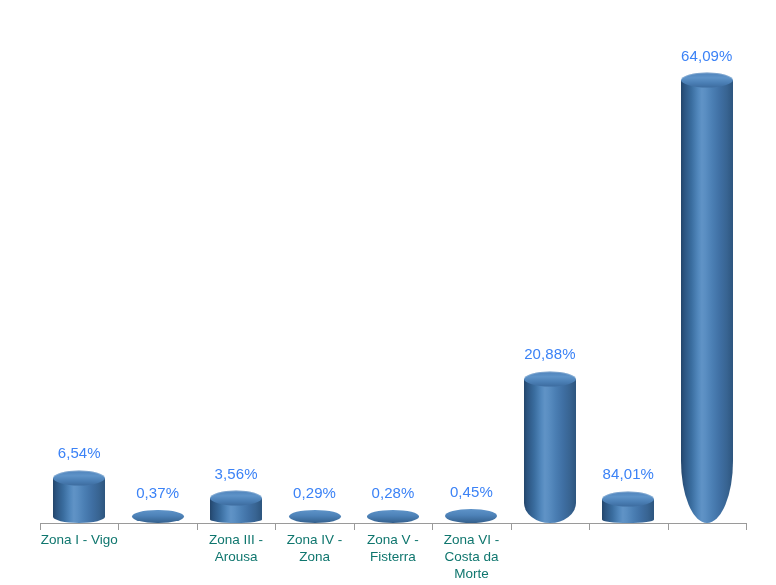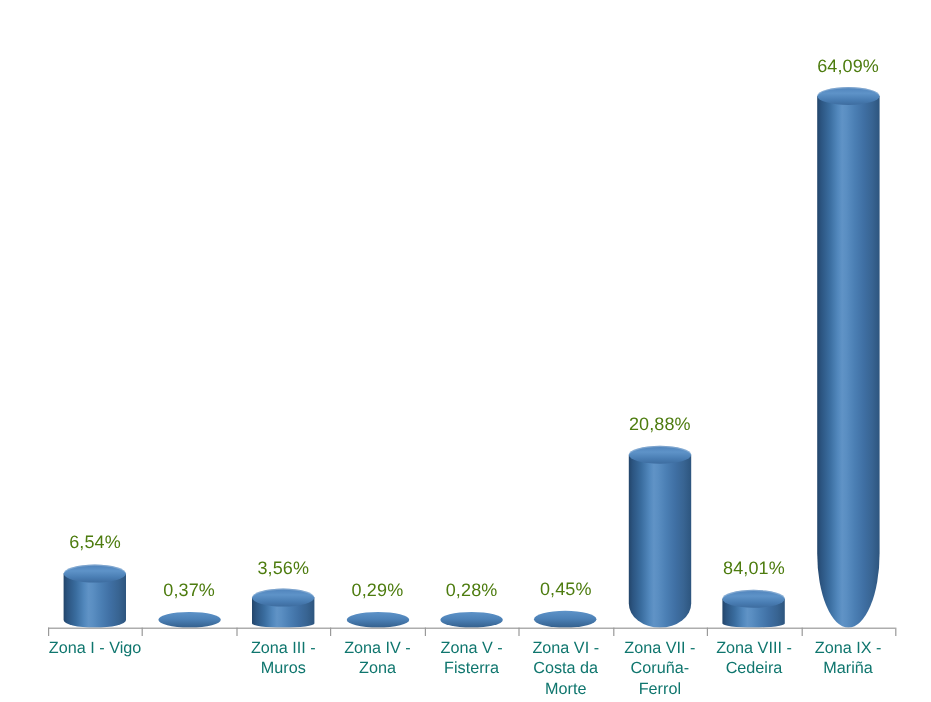--- a/index.html
+++ b/index.html
@@ -74,21 +74,21 @@
   
   .cyl.flat {
     border-radius: 50% / 50%;
   }
 
   
   .value-label {
     position: absolute;
     text-align: center;
     font-size: 15px;
-    color: #4d7c0f;
+    color: #3b82f6;
     white-space: nowrap;
     letter-spacing: 0.1px;
   }
 
   
   #axis-line {
     position: absolute;
     left: 40px;
     top: 523px;
     width: 706px;
@@ -163,27 +163,24 @@
         <div class="cyl" style="width: 52px; height: 443px;">
           <div class="cyl-top" style="height: 15px;"></div>
         </div>
       </div>
     </div>
 
   <div id="axis-line"></div>
 
   <div id="category-labels">
       <div class="cat-label" style="left: 7.10543e-15px; width: 78.4444px;">Zona I - Vigo</div>
-      <div class="cat-label" style="left: 156.889px; width: 78.4444px;">Zona III - Muros</div>
+      <div class="cat-label" style="left: 156.889px; width: 78.4444px;">Zona III - Arousa</div>
       <div class="cat-label" style="left: 235.333px; width: 78.4444px;">Zona IV - Zona</div>
       <div class="cat-label" style="left: 313.778px; width: 78.4444px;">Zona V - Fisterra</div>
       <div class="cat-label" style="left: 392.222px; width: 78.4444px;">Zona VI - Costa da Morte</div>
-      <div class="cat-label" style="left: 470.667px; width: 78.4444px;">Zona VII - Coruña-Ferrol</div>
-      <div class="cat-label" style="left: 549.111px; width: 78.4444px;">Zona VIII - Cedeira</div>
-      <div class="cat-label" style="left: 627.556px; width: 78.4444px;">Zona IX - Mariña</div>
     </div>
 
 <div class="value-label" style="left: 40px; width: 78.4444px; top: 444.295px;">6,54%</div>
     <div class="axis-tick" style="left: 40px;"></div>
     <div class="value-label" style="left: 118.444px; width: 78.4444px; top: 483.643px;">0,37%</div>
     <div class="axis-tick" style="left: 118.444px;"></div>
     <div class="value-label" style="left: 196.889px; width: 78.4444px; top: 464.893px;">3,56%</div>
     <div class="axis-tick" style="left: 196.889px;"></div>
     <div class="value-label" style="left: 275.333px; width: 78.4444px; top: 484.195px;">0,29%</div>
     <div class="axis-tick" style="left: 275.333px;"></div>

